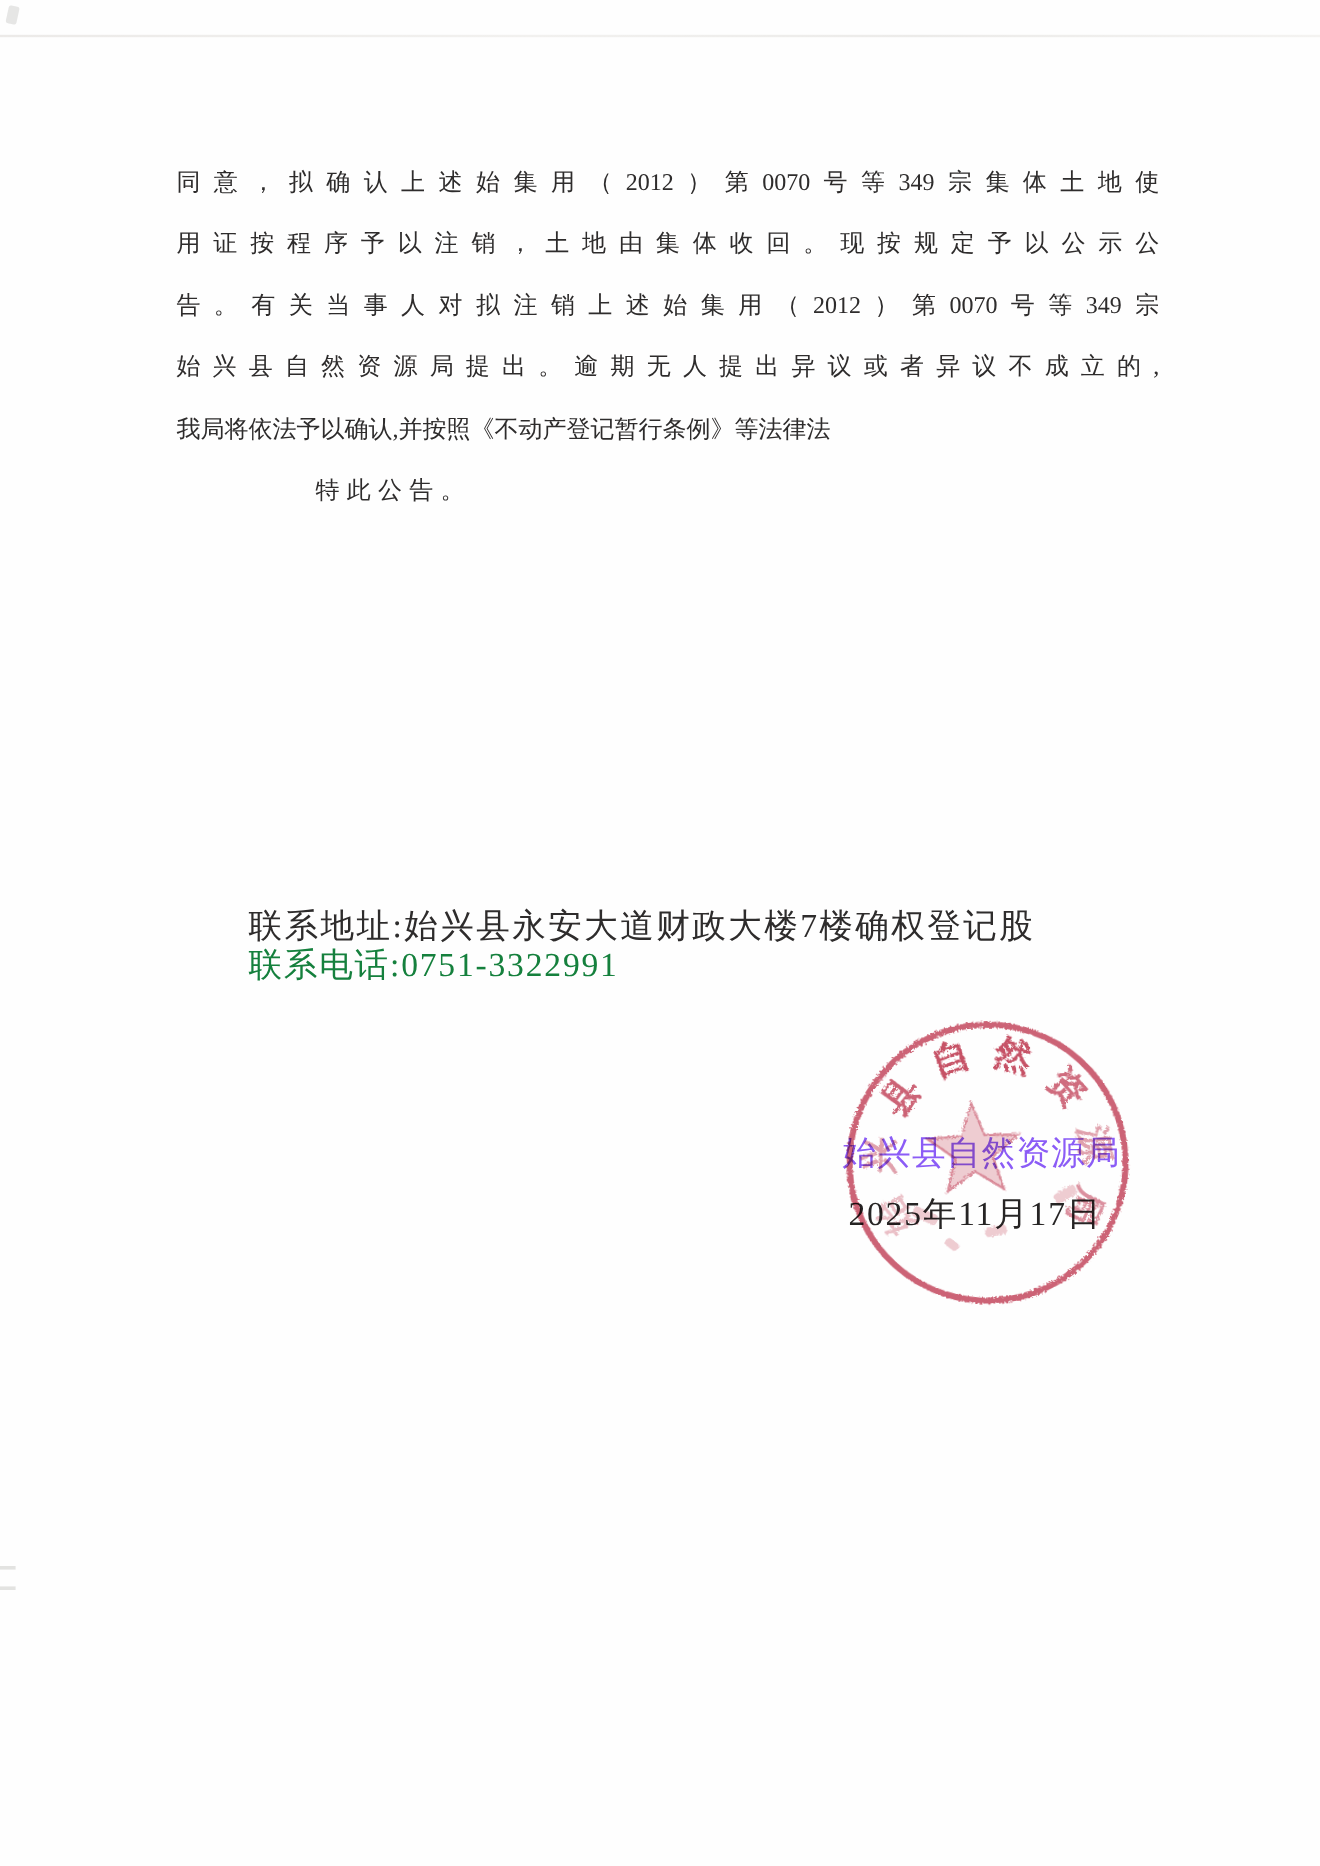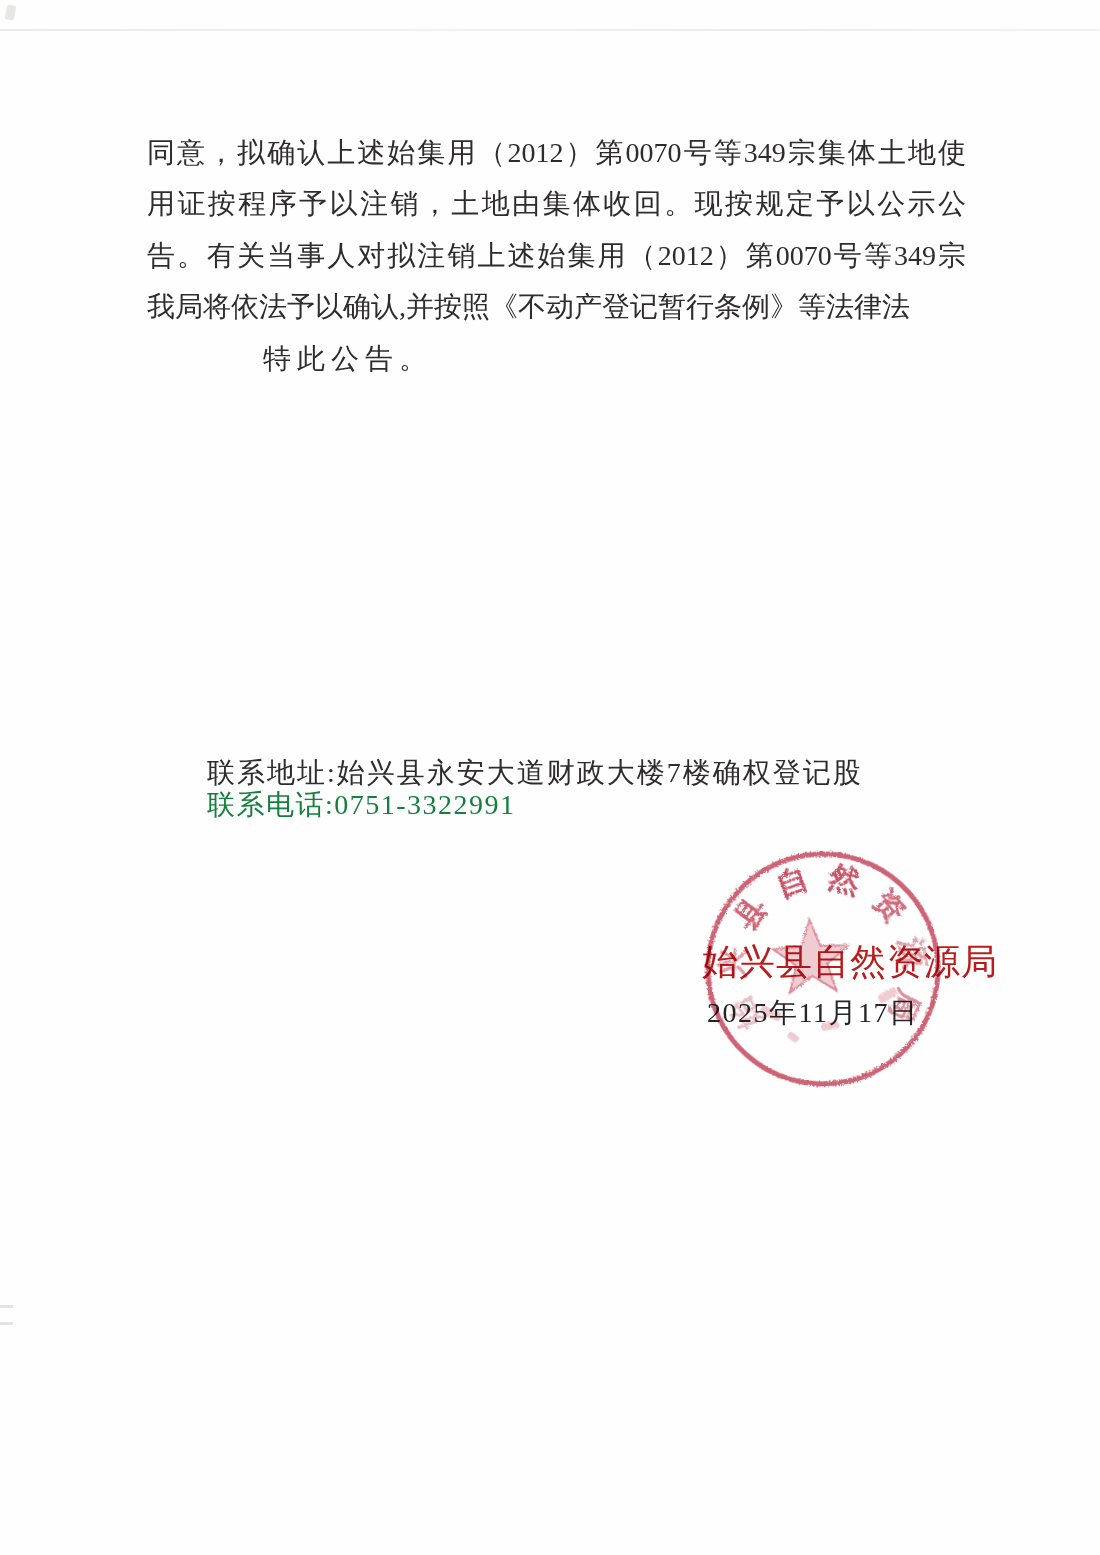--- a/index.html
+++ b/index.html
@@ -21,42 +21,42 @@
     position:absolute; top:5px; left:6px; width:9px; height:15px;
     background:#dcdcda; transform:rotate(12deg); border-radius:2px; opacity:.7;
   }
   .scan-edge-mark { position:absolute; left:0; width:13px; height:3px; background:#e3e3e1; }
   .scan-edge-mark.m1 { top:1305px; }
   .scan-edge-mark.m2 { top:1322px; }
 
   
   .body-text {
     position:absolute; left:147px; top:127px; width:819px;
-    font-size:28px; line-height:51.4px; color:#2e2c2c;font-family:Liberation Serif, serif;
+    font-size:20px; line-height:51.4px; color:#2e2c2c;font-family:Liberation Serif, serif;
   }
   .para-line { text-align:justify; text-align-last:justify; white-space:nowrap-none; }
   .para-line:last-child { text-align-last:left; }
   .closing-line { margin-left:116px; letter-spacing:6px; }
 
   .attachment-line {
     position:absolute; left:207px; top:596px;
     font-size:28px; line-height:36px; color:#2e2c2c; letter-spacing:1.5px;
   }
   .contact-address-line {
     position:absolute; left:207px; top:719px;
     font-size:28px; line-height:36px; color:#2e2c2c; letter-spacing:2px;margin-top:36px;
   }
   .contact-phone-line {
     position:absolute; left:207px; top:787px;
     font-size:28px; line-height:36px; color:#15803d; letter-spacing:1.5px;
   }
 
   .signature-line {
     position:absolute; left:702px; top:945px;
-    font-size:36px; line-height:34px; color:#b91c1c; letter-spacing:1px;
+    font-size:28px; line-height:34px; color:#8b5cf6; letter-spacing:1px;
     z-index:2;
   }
   .date-line {
     position:absolute; left:707px; top:996px;
     font-size:28px; line-height:34px; color:#262424; letter-spacing:1.5px;
     z-index:2;
     text-align:center;
   }
 
   
@@ -80,20 +80,21 @@
   <div class="scan-corner-mark"></div>
   <div class="scan-edge-mark m1"></div>
   <div class="scan-edge-mark m2"></div>
 
   <div class="body-text">
     <div>
 
     <div class="para-line">同意，拟确认上述始集用（2012）第0070号等349宗集体土地使</div>
         <div class="para-line">用证按程序予以注销，土地由集体收回。现按规定予以公示公</div>
         <div class="para-line">告。有关当事人对拟注销上述始集用（2012）第0070号等349宗</div>
+        <div class="para-line">始兴县自然资源局提出。逾期无人提出异议或者异议不成立的,</div>
         <div class="para-line">我局将依法予以确认,并按照《不动产登记暂行条例》等法律法</div>
       </div>
     <div class="closing-line">特此公告。</div>
   </div>
 
   <div class="contact-address-line">联系地址:始兴县永安大道财政大楼7楼确权登记股</div>
   <div class="contact-phone-line">联系电话:0751-3322991</div>
 
   <div class="signature-line">始兴县自然资源局</div>
   <div class="date-line">2025年11月17日</div>

